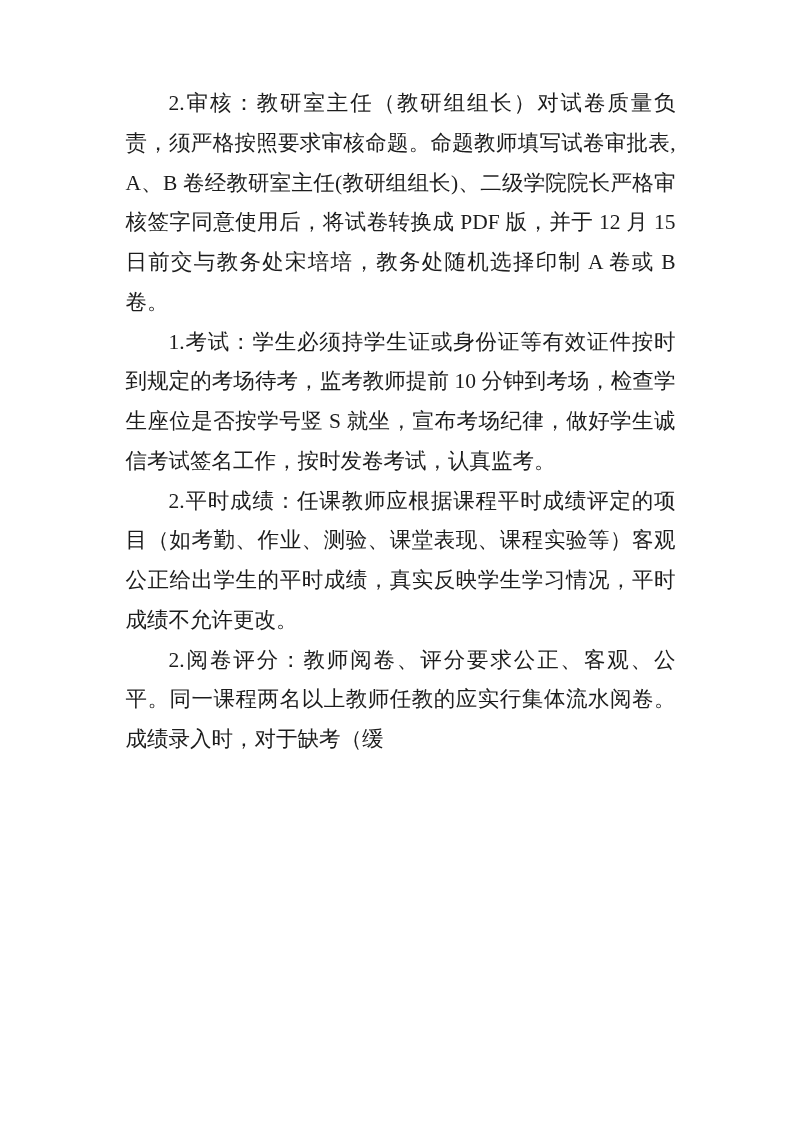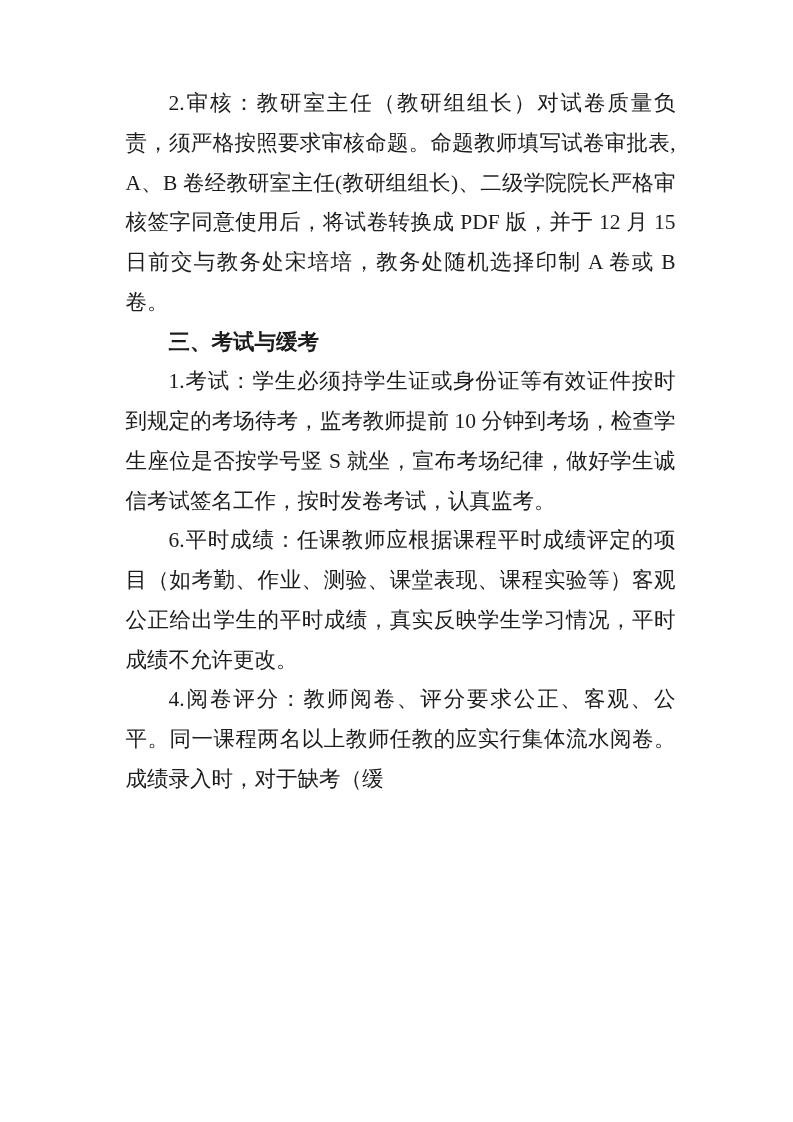--- a/index.html
+++ b/index.html
@@ -35,19 +35,18 @@
     text-indent: 2em;
     font-weight: bold;
   }
 </style>
 </head>
 <body>
 
 <div class="page">
   <div class="content">
     <p class="para">2.审核：教研室主任（教研组组长）对试卷质量负责，须严格按照要求审核命题。命题教师填写试卷审批表,A、B 卷经教研室主任(教研组组长)、二级学院院长严格审核签字同意使用后，将试卷转换成 PDF 版，并于 12 月 15 日前交与教务处宋培培，教务处随机选择印制 A 卷或 B 卷。</p>
-    <h2 class="heading">三、考试与缓考</h2>
     <p class="para">1.考试：学生必须持学生证或身份证等有效证件按时到规定的考场待考，监考教师提前 10 分钟到考场，检查学生座位是否按学号竖 S 就坐，宣布考场纪律，做好学生诚信考试签名工作，按时发卷考试，认真监考。</p>
-    <p class="para">6.平时成绩：任课教师应根据课程平时成绩评定的项目（如考勤、作业、测验、课堂表现、课程实验等）客观公正给出学生的平时成绩，真实反映学生学习情况，平时成绩不允许更改。</p>
-    <p class="para">4.阅卷评分：教师阅卷、评分要求公正、客观、公平。同一课程两名以上教师任教的应实行集体流水阅卷。成绩录入时，对于缺考（缓</p>
+    <p class="para">2.平时成绩：任课教师应根据课程平时成绩评定的项目（如考勤、作业、测验、课堂表现、课程实验等）客观公正给出学生的平时成绩，真实反映学生学习情况，平时成绩不允许更改。</p>
+    <p class="para">2.阅卷评分：教师阅卷、评分要求公正、客观、公平。同一课程两名以上教师任教的应实行集体流水阅卷。成绩录入时，对于缺考（缓</p>
 
   </div>
 </div>
 
 </body></html>

